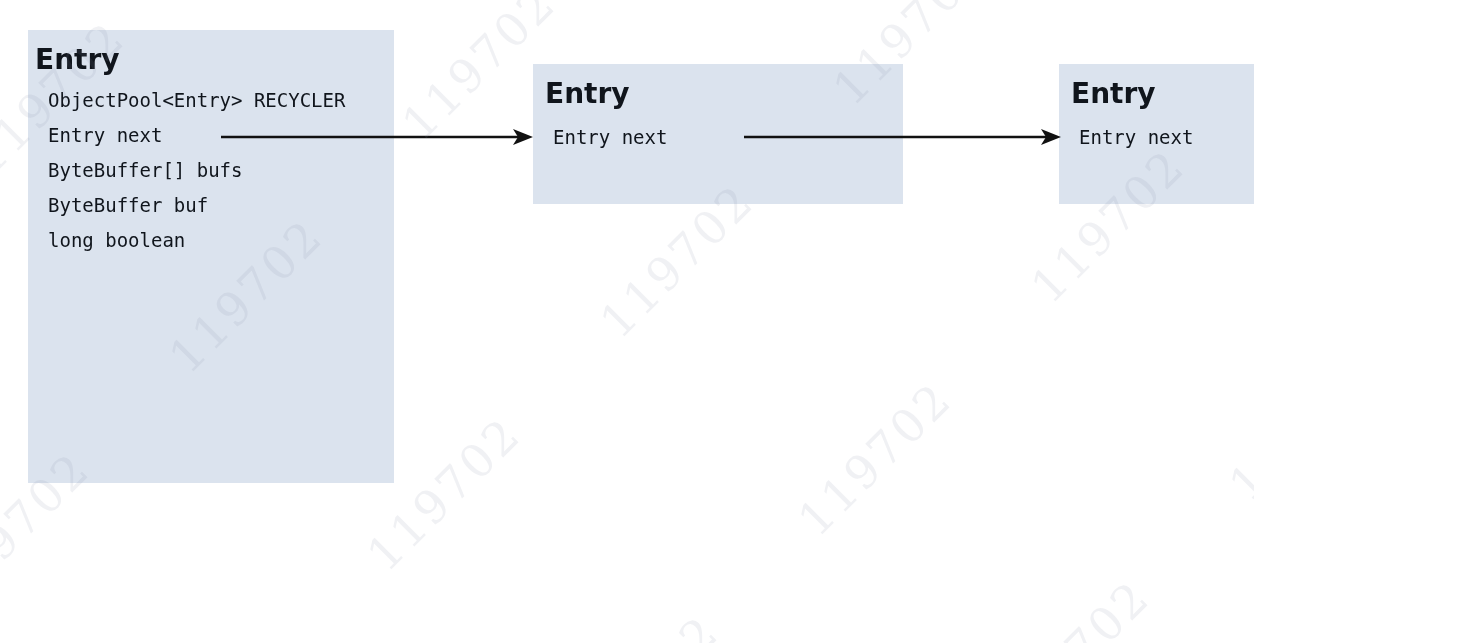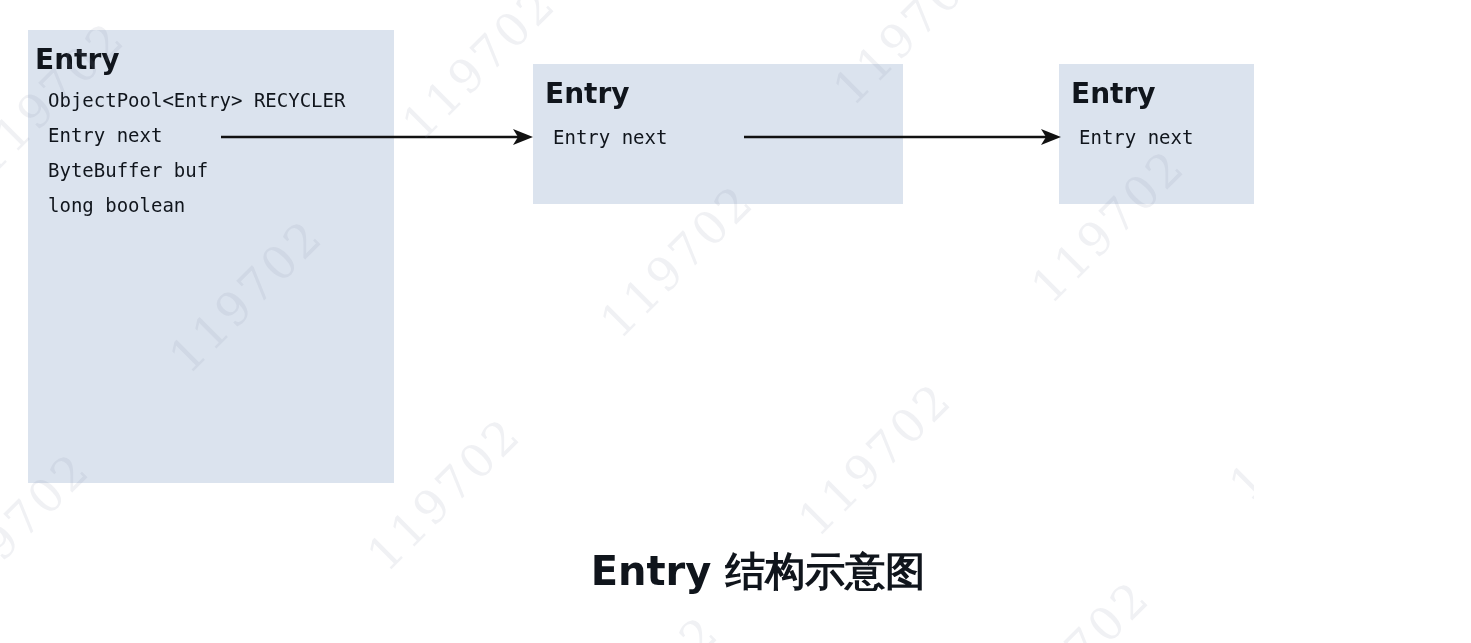--- a/index.html
+++ b/index.html
@@ -90,20 +90,21 @@
 </head>
 <body>
 
 <div class="canvas" style="color: rgb(16, 21, 28);">
 
   <div class="node" id="node-main" style="background: rgb(219, 227, 238);">
     <div class="node-title">Entry</div>
     <div class="fields">
       <div class="field">ObjectPool&lt;Entry&gt; RECYCLER</div>
       <div class="field">Entry next</div>
+      <div class="field">ByteBuffer[] bufs</div>
       <div class="field">ByteBuffer buf</div>
       <div class="field">long boolean</div>
     </div>
   </div>
 
   <div class="node" id="node-mid" style="background: rgb(219, 227, 238);">
     <div class="node-title">Entry</div>
     <div class="fields">
       <div class="field">Entry next</div>
     </div>
@@ -120,21 +121,20 @@
     <g>
       <line x1="221" y1="137" x2="520" y2="137" stroke="#111111" stroke-width="2.5"></line>
       <polygon points="533,137 513,129 518,137 513,145" fill="#111111"></polygon>
     </g>
     <g>
       <line x1="744" y1="137" x2="1048" y2="137" stroke="#111111" stroke-width="2.5"></line>
       <polygon points="1061,137 1041,129 1046,137 1041,145" fill="#111111"></polygon>
     </g>
   </svg>
 
-  <div class="caption">Entry 结构示意图</div>
 
   <div class="wm-layer">
       <span class="wm" style="left: 13px; top: 529px; color: rgba(128, 140, 162, 0.12);">119702</span>
       <span class="wm" style="left: 211px; top: 727px; color: rgba(128, 140, 162, 0.12);">119702</span>
       <span class="wm" style="left: 48px; top: 98px; color: rgba(128, 140, 162, 0.12);">119702</span>
       <span class="wm" style="left: 246px; top: 296px; color: rgba(128, 140, 162, 0.12);">119702</span>
       <span class="wm" style="left: 444px; top: 494px; color: rgba(128, 140, 162, 0.12);">119702</span>
       <span class="wm" style="left: 642px; top: 692px; color: rgba(128, 140, 162, 0.12);">119702</span>
       <span class="wm" style="left: 479px; top: 63px; color: rgba(128, 140, 162, 0.12);">119702</span>
       <span class="wm" style="left: 677px; top: 261px; color: rgba(128, 140, 162, 0.12);">119702</span>

